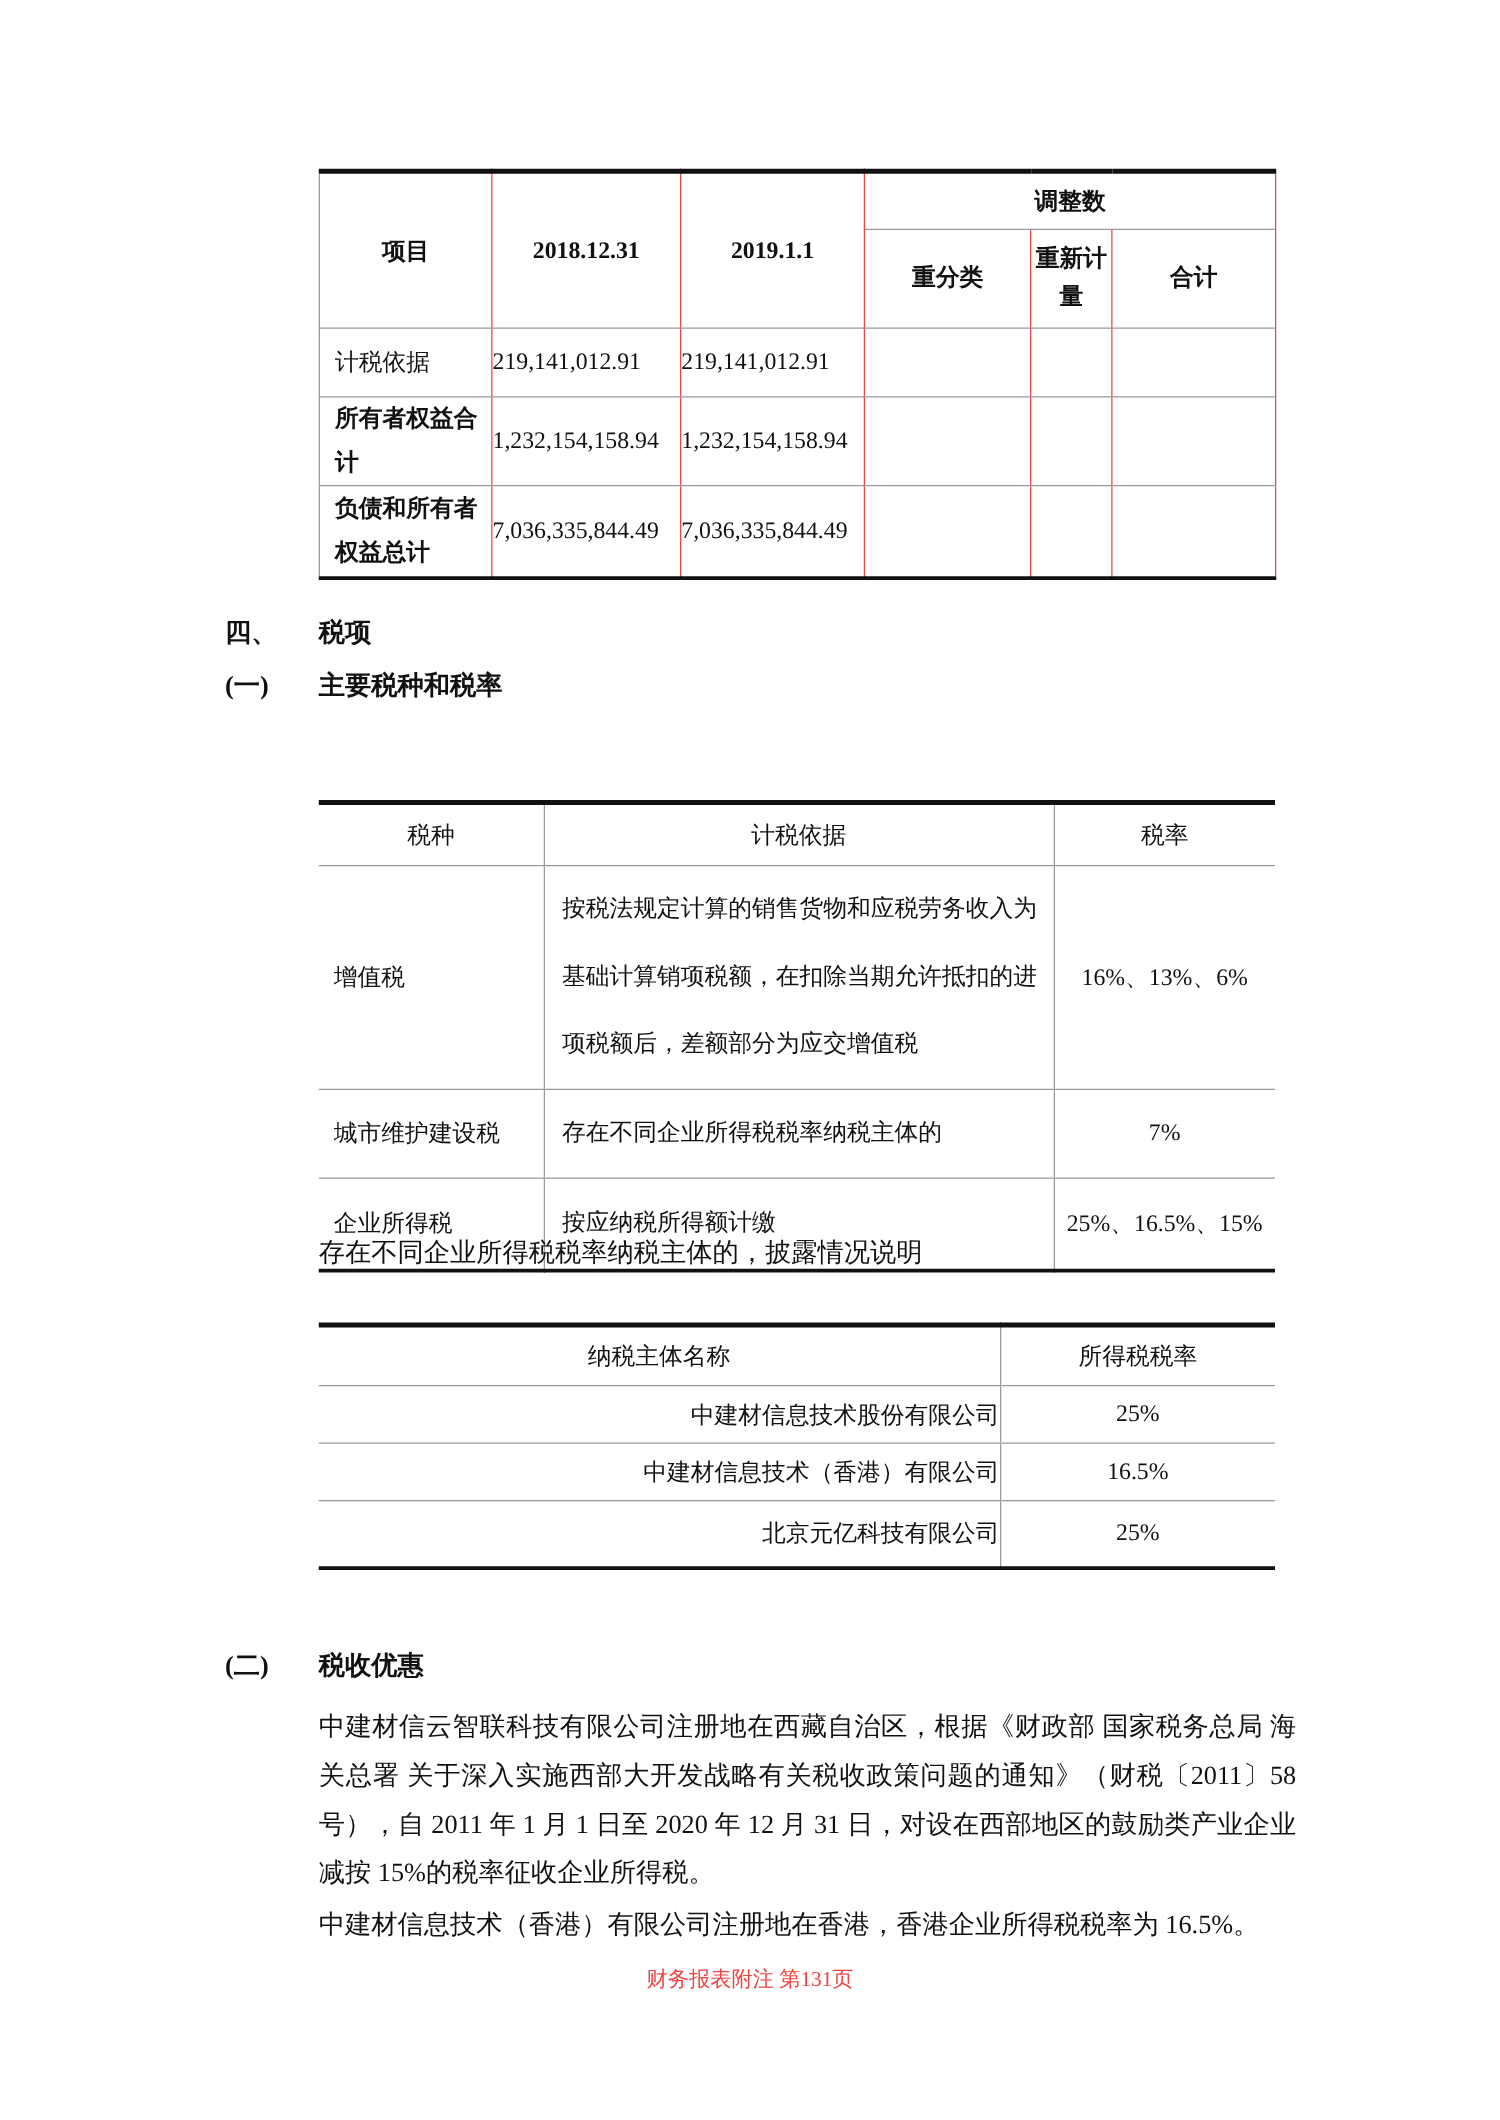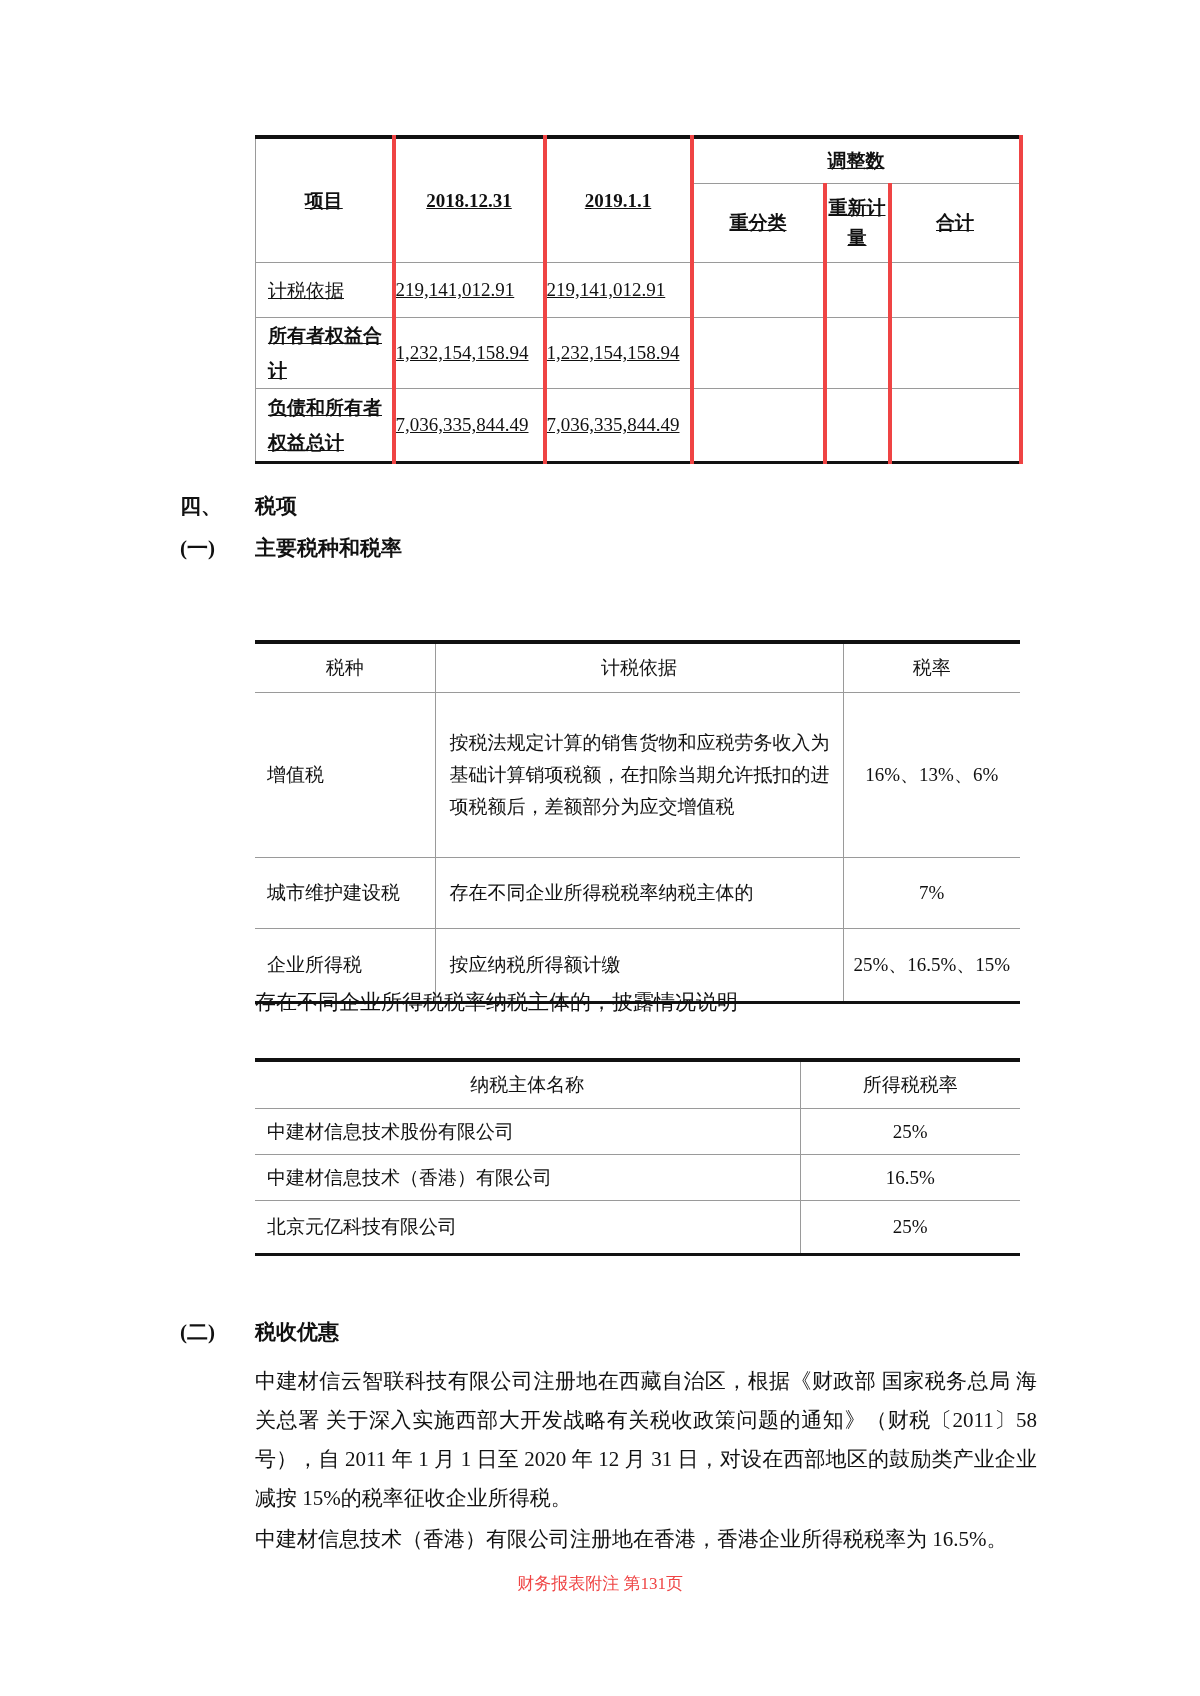--- a/index.html
+++ b/index.html
@@ -10,48 +10,48 @@
   }
   .page{position:absolute;inset:0;background:#fff;}
 
   
   table{border-collapse:collapse;table-layout:fixed;
         border-top:4px solid #111;border-bottom:3px solid #111;}
   th,td{font-weight:normal;vertical-align:middle;font-size:19px;
         border-top:1px solid #9a9a9a;border-bottom:1px solid #9a9a9a;
         padding:0;overflow:hidden;}
   
-  .t1 th,.t1 td{border-left:1px solid #9a9a9a;border-right:4px solid #ef4444;text-decoration:underline;}
+  .t1 th,.t1 td{border-left:1px solid #9a9a9a;border-right:1px solid #ef4444;}
   .t1 th{font-weight:bold;text-align:center;}
   
   .t2 th+th,.t2 td+td,.t3 th+th,.t3 td+td{border-left:1px solid #9a9a9a;}
   .t2 th,.t3 th{text-align:center;}
 
   .t1{position:absolute;left:255px;top:135px;width:765px;}
   .t1 .h1 th{height:44px;}
   .t1 .h2 th{height:78px;line-height:30px;}
   .t1 td.lbl{text-align:left;padding-left:12px;line-height:35px;}
   .t1 td.b{font-weight:bold;}
   .t1 td.num{}
   .t1 tr.r1 td{height:54px;}
   .t1 tr.r2 td{height:68px;}
   .t1 tr.r3 td{height:72px;}
 
   .t2{position:absolute;left:255px;top:640px;width:765px;}
   .t2 th{height:48px;}
   .t2 td.tax{text-align:left;padding-left:12px;}
-  .t2 td.basis{text-align:left;padding:8px 8px 8px 14px;line-height:32px;}
+  .t2 td.basis{text-align:left;padding:8px 8px 8px 14px;line-height:54px;}
   .t2 td.rate{text-align:center;}
   .t2 tr.r1 td{height:148px;}
   .t2 tr.r2 td{height:54px;}
   .t2 tr.r3 td{height:56px;}
 
   .t3{position:absolute;left:255px;top:1058px;width:765px;}
   .t3 th{height:46px;}
-  .t3 td.entity{text-align:left;padding-left:12px;}
+  .t3 td.entity{text-align:right;padding-left:12px;}
   .t3 td.rate{text-align:center;}
   .t3 tr td{height:45px;}
   .t3 tr.last td{height:52px;}
 
   
   .heading{position:absolute;left:180px;font-size:21px;font-weight:bold;
            display:flex;}
   .heading .num{display:inline-block;width:75px;}
   .sec4{top:492px;}
   .sub1{top:534px;}

